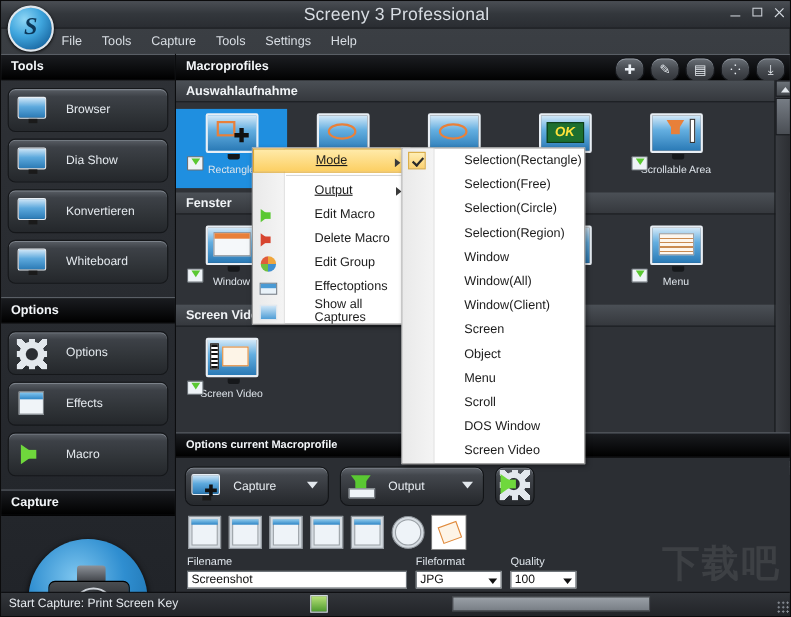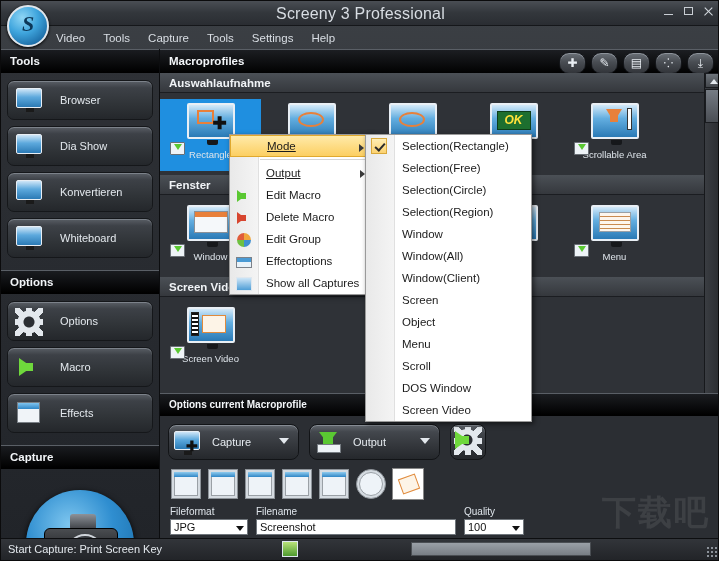--- a/index.html
+++ b/index.html
@@ -194,21 +194,21 @@
      font-size:11px;color:#111;padding:1px 3px;line-height:13px;position:relative;}
   .selin .ar{position:absolute;right:3px;top:6px;width:0;height:0;
      border-left:4px solid transparent;border-right:4px solid transparent;border-top:5px solid #111;}
 
   
   .ctxmenu{position:absolute;background:#fff;border:1px solid #9a9a9a;
      box-shadow:2px 2px 5px rgba(0,0,0,.55);z-index:60;}
   .ctx-gutter{position:absolute;left:0;top:0;bottom:0;width:28px;
      background:linear-gradient(90deg,#e9e9e9,#f4f4f4);border-right:1px solid #e0e0e0;}
   .ctx-item{height:22px;display:flex;align-items:center;position:relative;
-     font-size:11.5px;color:#1b1b1b;padding-left:36px;cursor:default;z-index:2;}
+     font-size:11.5px;color:#1b1b1b;padding-left:56px;cursor:default;z-index:2;}
   .ctx-item.hl{background:linear-gradient(180deg,#ffeaa9,#fccf62);
      border:1px solid #e0a92e;box-sizing:border-box;}
   .ctx-item .sub{position:absolute;right:7px;top:8px;width:0;height:0;
      border-top:4px solid transparent;border-bottom:4px solid transparent;border-left:5px solid #3a3a3a;}
   .ctx-item .ico{position:absolute;left:5px;top:3px;width:17px;height:16px;}
   .ctx-sep{height:1px;background:#d6d6d6;margin:2px 0 2px 30px;}
   .chk{position:absolute;left:5px;top:3px;width:16px;height:16px;
      background:linear-gradient(180deg,#ffeeb4,#fcd271);border:1px solid #d9a93c;box-sizing:border-box;}
   .chk:after{content:"";position:absolute;left:5px;top:2px;width:4px;height:8px;
      border:solid #2a2a2a;border-width:0 2px 2px 0;transform:rotate(42deg);}
@@ -259,21 +259,21 @@
         </div>
       <div class="winbtn wb-close"></div>
     </div>
   </div>
 
   <div class="logo">
     <span>S</span>
   </div>
 
   <div class="menubar">
-    <div class="menuitem">Video</div>
+    <div class="menuitem">File</div>
     <div class="menuitem">Tools</div>
     <div class="menuitem">Capture</div>
     <div class="menuitem">Tools</div>
     <div class="menuitem">Settings</div>
     <div class="menuitem">Help</div>
   </div>
 
   <div class="leftpanel">
 
     <div class="grp-head">Tools</div>
@@ -307,29 +307,29 @@
     <div class="grp-head">Options</div>
     <div class="grp-body">
       <div class="tool-btn">
         <div class="tb-icon">
             <div class="gear"></div>
           </div>
         <div class="tb-label">Options</div>
       </div>
       <div class="tool-btn">
         <div class="tb-icon">
-            <div class="arrowgreen"></div>
-          </div>
-        <div class="tb-label">Macro</div>
+            <div class="effecticon"></div>
+          </div>
+        <div class="tb-label">Effects</div>
       </div>
       <div class="tool-btn">
         <div class="tb-icon">
-            <div class="effecticon"></div>
-          </div>
-        <div class="tb-label">Effects</div>
+            <div class="arrowgreen"></div>
+          </div>
+        <div class="tb-label">Macro</div>
       </div>
     </div>
 
     <div class="grp-head">Capture</div>
     <div class="capture-area">
       <div class="cam-circle">
         <div class="cam-top"></div>
         <div class="cam-body"></div>
         <div class="cam-lens"></div>
       </div>
@@ -515,29 +515,29 @@
       <div class="oi" style="border-radius:50%">
           <div class="win" style="border-radius:50%"></div>
         </div>
       <div class="oi active">
           <div class="glyph-doc" style="left:6px;top:6px;width:18px;height:16px;transform:rotate(-20deg);"></div>
         </div>
     </div>
 
     <div class="fields">
       <div>
+        <span class="fld-lbl">Filename</span>
+        <div class="txtin" style="width:200px">Screenshot</div>
+      </div>
+      <div>
         <span class="fld-lbl">Fileformat</span>
         <div class="selin" style="width:78px">
           <span>JPG</span>
           <span class="ar"></span>
         </div>
-      </div>
-      <div>
-        <span class="fld-lbl">Filename</span>
-        <div class="txtin" style="width:200px">Screenshot</div>
       </div>
       <div>
         <span class="fld-lbl">Quality</span>
         <div class="selin" style="width:60px">
           <span>100</span>
           <span class="ar"></span>
         </div>
       </div>
     </div>
   </div>

